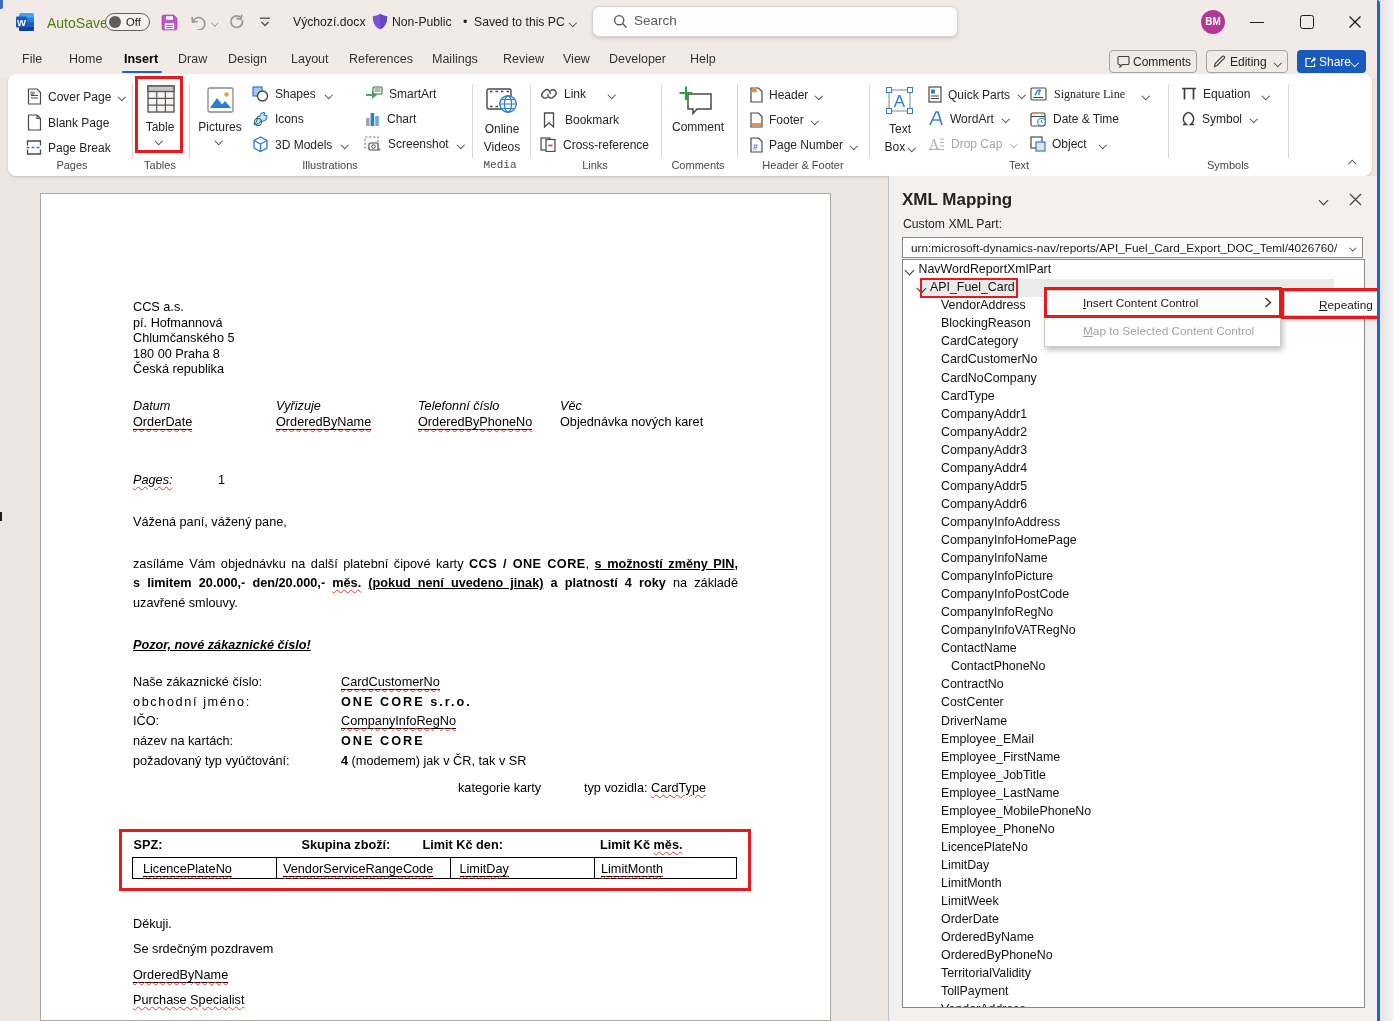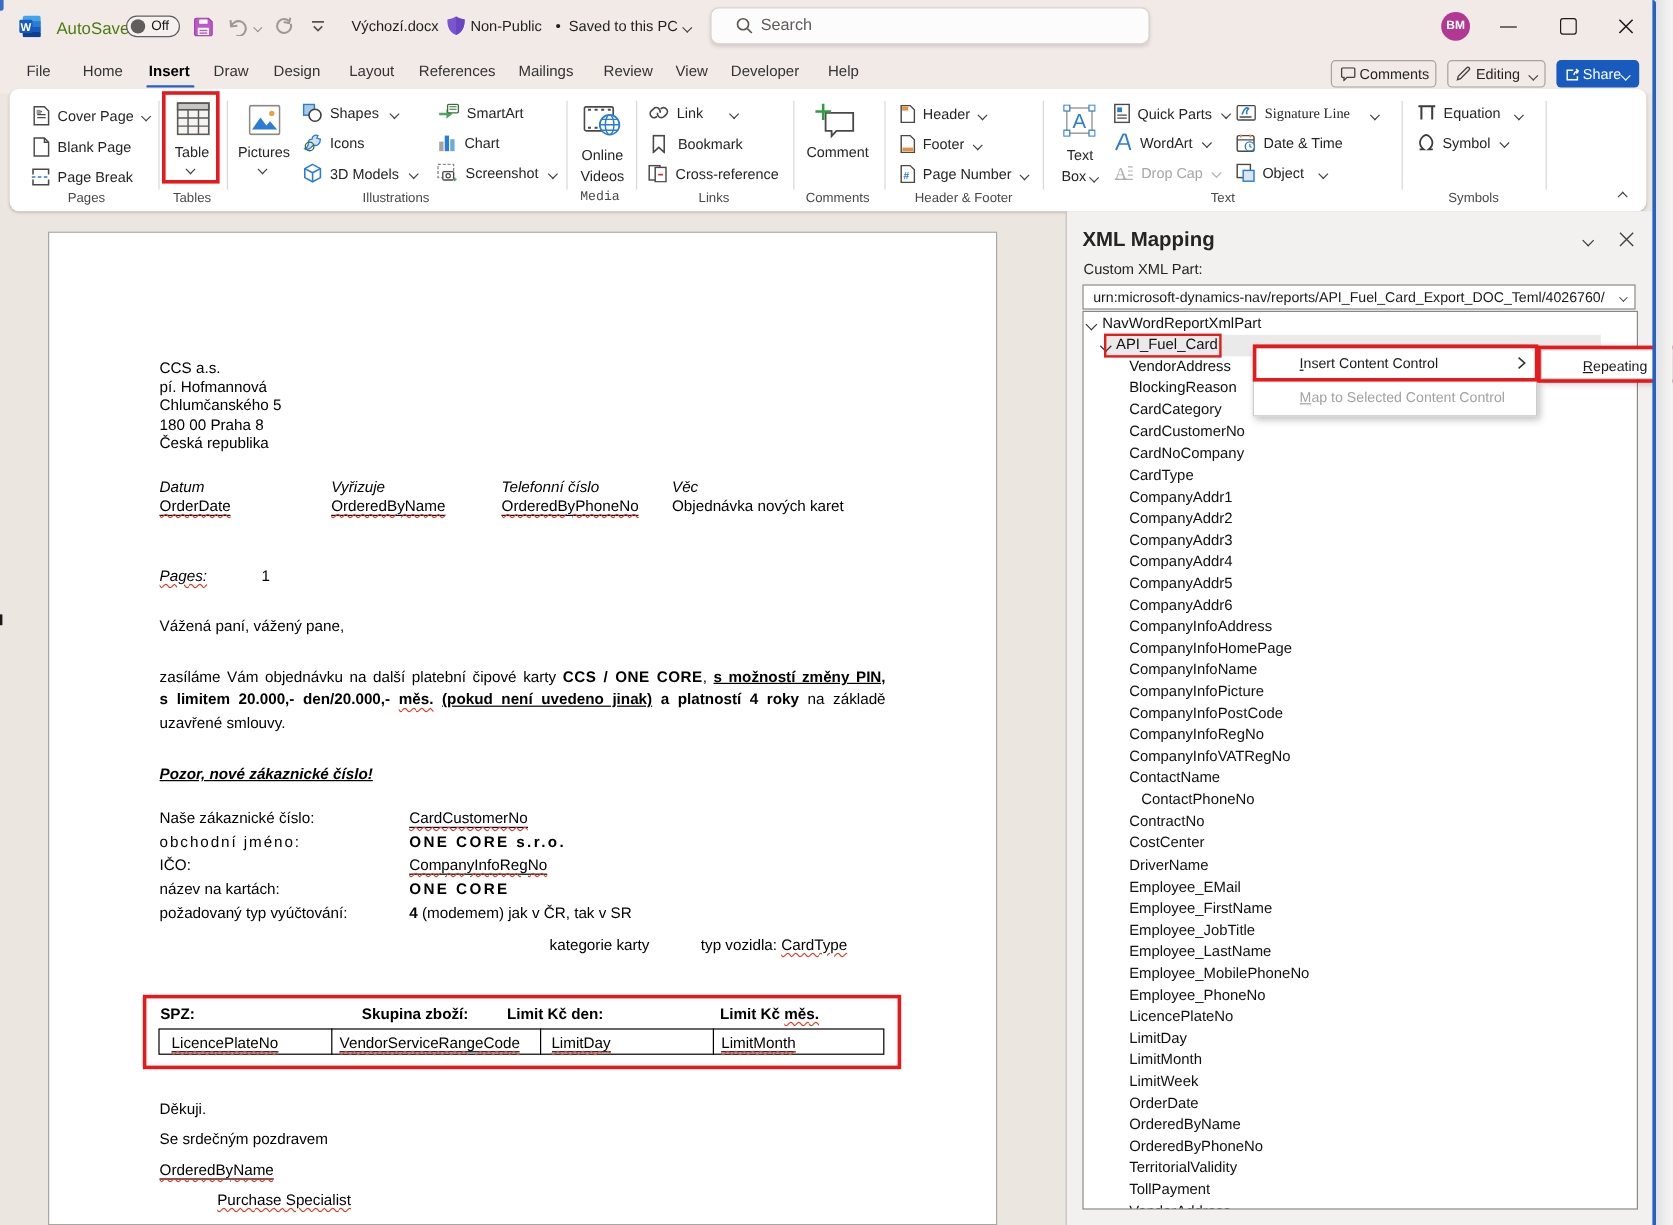--- a/index.html
+++ b/index.html
@@ -433,21 +433,21 @@
     <div class="a" style="left:275.5px;top:857px;width:1.2px;height:21.5px;background:#000;"></div>
     <div class="a" style="left:449.5px;top:857px;width:1.2px;height:21.5px;background:#000;"></div>
     <div class="a" style="left:593.5px;top:857px;width:1.2px;height:21.5px;background:#000;"></div>
     <div class="dt" style="left:143px;top:861.9px;"><span class="sq"><span class="ul">LicencePlateNo</span></span></div>
     <div class="dt" style="left:283px;top:861.9px;"><span class="sq"><span class="ul">VendorServiceRangeCode</span></span></div>
     <div class="dt" style="left:459.5px;top:861.9px;"><span class="sq"><span class="ul">LimitDay</span></span></div>
     <div class="dt" style="left:601px;top:861.9px;"><span class="sq"><span class="ul">LimitMonth</span></span></div>
     <div class="dt" style="left:133px;top:916.8px;">Děkuji.</div>
     <div class="dt" style="left:133px;top:942.0px;">Se srdečným pozdravem</div>
     <div class="dt" style="left:133px;top:967.8px;"><span class="sq"><span class="ul">OrderedByName</span></span></div>
-    <div class="dt" style="left:133px;top:993.0px;margin-left:48px;"><span class="sq">Purchase Specialist</span></div>
+    <div class="dt" style="left:133px;top:993.0px;"><span class="sq">Purchase Specialist</span></div>
   </div>
   <div class="a panel"></div>
   <div class="a" style="left:887.5px;top:176px;width:1.5px;height:845px;background:#c2c3c6;"></div>
   <div class="a" id="panelcontent">
     <div class="a" style="left:902px;top:190px;font-size:17px;font-weight:bold;color:#252423;white-space:nowrap;">XML Mapping</div>
     <div class="vchev a" style="left:1318px;top:196px;"></div>
     <svg class="a" style="left:1349px;top:193px" width="13" height="13" viewBox="0 0 13 13">
         <path d="M1 1 L12 12 M12 1 L1 12" stroke="#444" stroke-width="1.2"></path>
       </svg>
     <div class="a" style="left:903px;top:217px;font-size:12.2px;color:#252423;white-space:nowrap;">Custom XML Part:</div>

